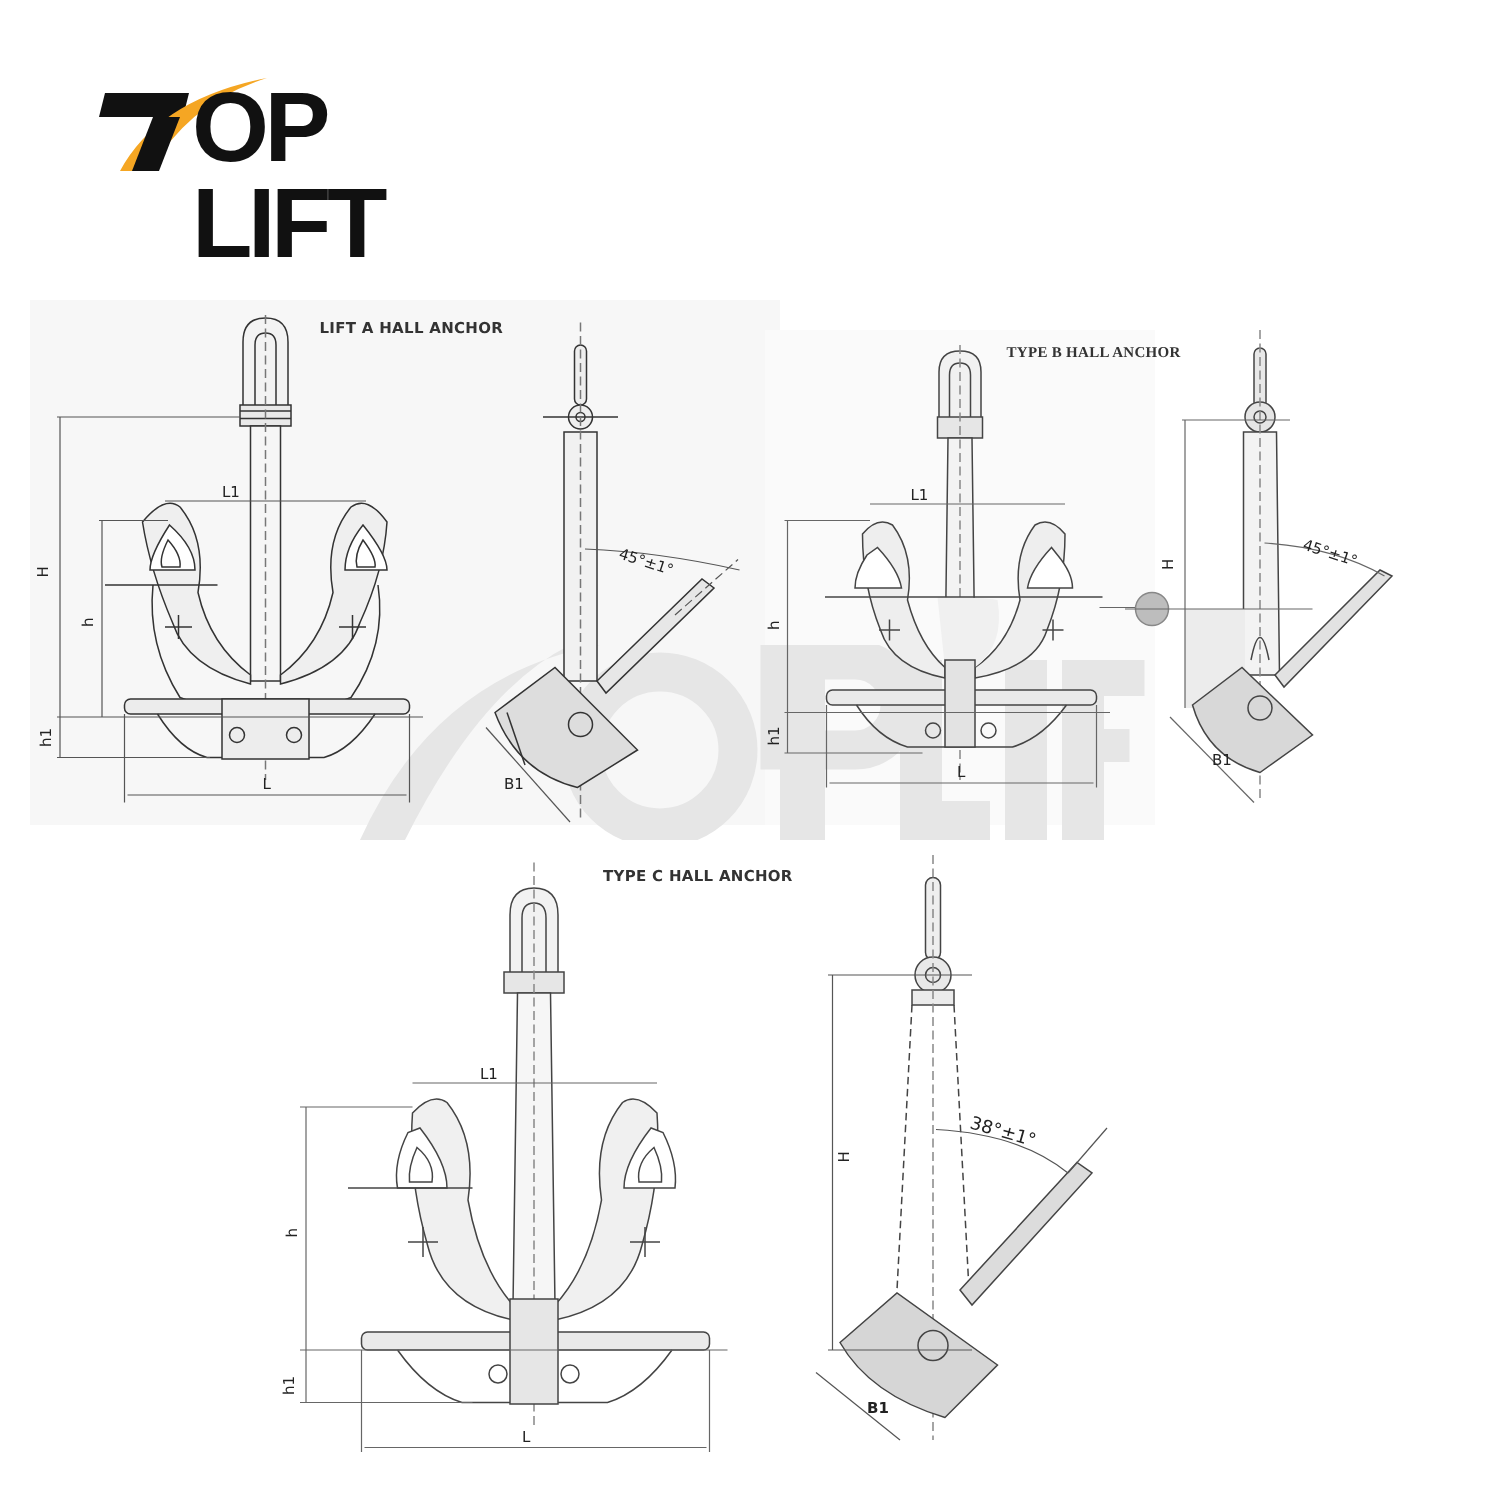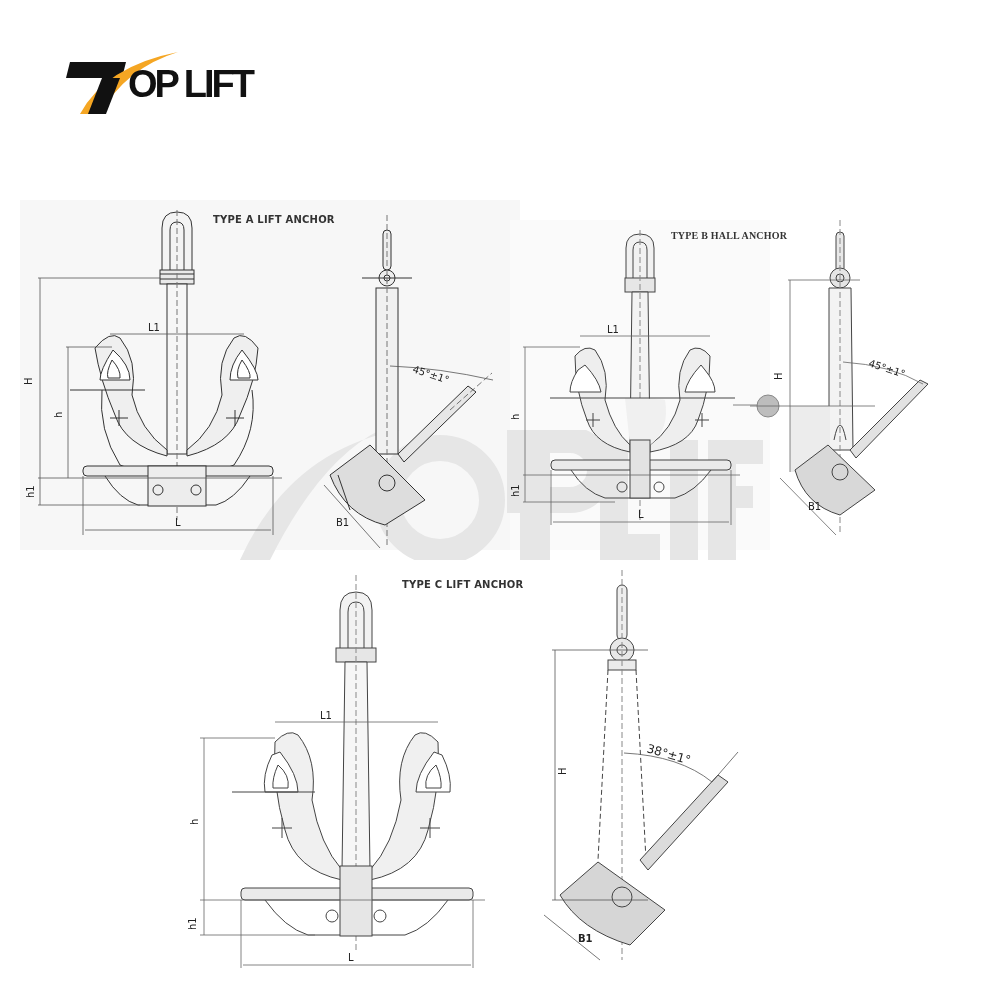--- a/index.html
+++ b/index.html
@@ -1,20 +1,20 @@
 <!DOCTYPE html>
 <html><head>
 <meta charset="utf-8">
 <style>
   html, body { margin:0; padding:0; background:#ffffff; }
   body { width:1000px; height:1000px; position:relative; overflow:hidden;
          font-family:"DejaVu Sans", sans-serif; color:#222; }
   .logo { position:absolute; left:66px; left:66px; top:48px; width:270px; height:70px; }
   .logo-text { position:absolute; left:40px; top:4px; font-family:"Liberation Sans", sans-serif;
-               font-weight:900; font-size:38px; letter-spacing:-3px; color:#111; line-height:64px; }
+               font-weight:900; font-size:66px; letter-spacing:-3px; color:#111; line-height:64px; }
   .panel-bg { position:absolute; background:#f6f6f6; }
   .title { position:absolute; font-family:"DejaVu Sans", sans-serif; font-weight:bold;
            font-size:10px; color:#333; letter-spacing:0.2px; white-space:nowrap; }
   svg.drw { position:absolute; overflow:visible; }
   .lbl { font-family:"DejaVu Sans", sans-serif; font-size:10px; fill:#222; }
   .watermark { position:absolute; left:230px; top:430px; width:540px; height:130px; }
 </style>
 </head>
 <body>
 
@@ -40,21 +40,21 @@
   <rect x="290" y="10" width="30" height="120" fill="#e6e6e6"></rect>
   <path d="M290,10 h50 a30,30 0 0 1 0,60 h-50 Z" fill="none" stroke="#e6e6e6" stroke-width="26"></path>
   <rect x="370" y="10" width="28" height="120" fill="#e6e6e6"></rect>
   <rect x="370" y="104" width="60" height="26" fill="#e6e6e6"></rect>
   <rect x="440" y="10" width="28" height="120" fill="#e6e6e6"></rect>
   <rect x="478" y="10" width="28" height="120" fill="#e6e6e6"></rect>
   <rect x="478" y="10" width="55" height="24" fill="#e6e6e6"></rect>
   <rect x="478" y="56" width="45" height="22" fill="#e6e6e6"></rect>
 </svg>
 
-<div class="title" style="left:213px;top:214px;">TYPE A LIFT ANCHOR</div>
+<div class="title" style="left:213px;top:214px;">LIFT A HALL ANCHOR</div>
 
 <svg class="drw" style="left:20px;top:200px;" width="330" height="350" viewBox="0 0 330 350">
   <g fill="none" stroke="#333" stroke-width="1">
 
     <path d="M142,75 L142,28 Q142,12 157,12 Q172,12 172,28 L172,75 Z" fill="#f3f3f3"></path>
     <path d="M150,70 L150,30 Q150,22 157,22 Q164,22 164,30 L164,70"></path>
     <rect x="140" y="70" width="34" height="14" fill="#e9e9e9"></rect>
     <line x1="140" y1="74" x2="174" y2="74"></line>
       <line x1="140" y1="79" x2="174" y2="79"></line>
 
@@ -193,21 +193,21 @@
     <line x1="50" y1="70" x2="50" y2="262"></line>
     <line x1="10" y1="196" x2="135" y2="196"></line>
     <path d="M103,152 Q150,155 183,174"></path>
     <line x1="40" y1="268" x2="96" y2="325"></line>
   </g>
   <text class="lbl" x="42" y="170" transform="rotate(-90 42 170)">H</text>
   <text class="lbl" x="128" y="156" transform="rotate(18 128 156)">45°±1°</text>
   <text class="lbl" x="68" y="300">B1</text>
 </svg>
 
-<div class="title" style="left:402px;top:579px;">TYPE C LIFT ANCHOR</div>
+<div class="title" style="left:402px;top:579px;">TYPE C HALL ANCHOR</div>
 
 <svg class="drw" style="left:180px;top:570px;" width="320" height="410" viewBox="0 0 320 410">
   <g fill="none" stroke="#444" stroke-width="1">
     <path d="M160,90 L160,40 Q160,22 176,22 Q192,22 192,40 L192,90 Z" fill="#f2f2f2"></path>
     <path d="M168,85 L168,42 Q168,32 176,32 Q184,32 184,42 L184,85"></path>
     <rect x="156" y="78" width="40" height="14" fill="#e6e6e6"></rect>
     <path d="M165,92 L162,300 L190,300 L187,92 Z" fill="#f6f6f6"></path>
     <line x1="176" y1="5" x2="176" y2="380" stroke-dasharray="6,3" stroke="#888"></line>
     <path d="M95,172 Q108,158 118,165 Q138,190 132,230 Q140,275 162,300 L162,310 Q115,300 105,260 Q92,215 95,172 Z" fill="#f0f0f0"></path>
     <path d="M258,172 Q245,158 235,165 Q215,190 221,230 Q213,275 190,300 L190,310 Q238,300 248,260 Q261,215 258,172 Z" fill="#f0f0f0"></path>

